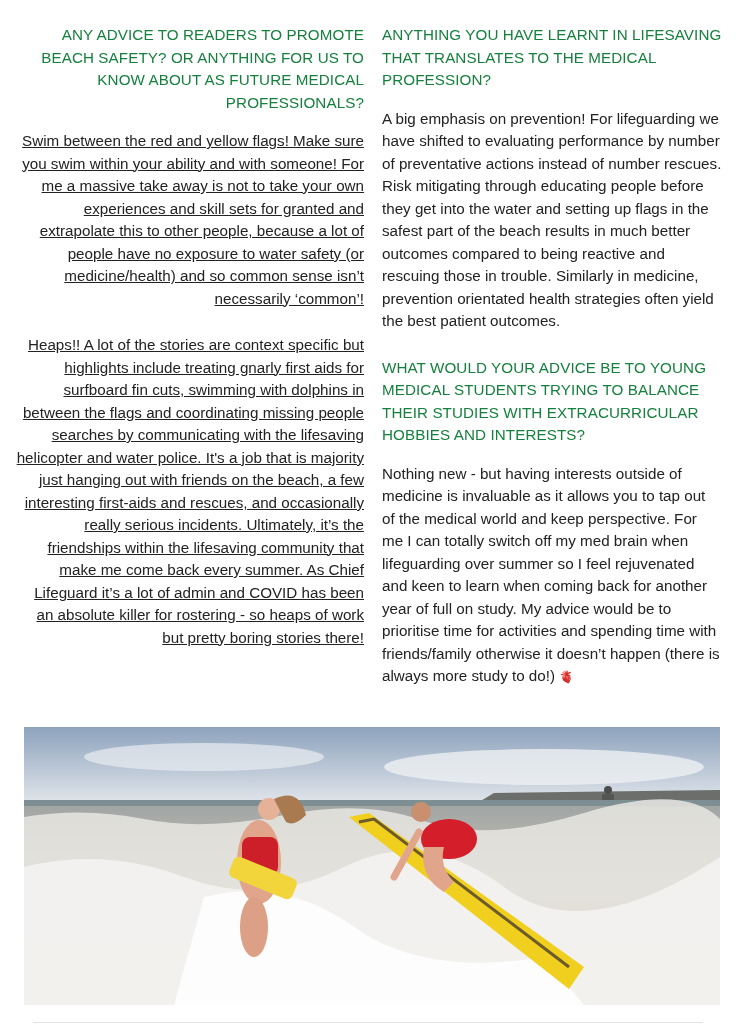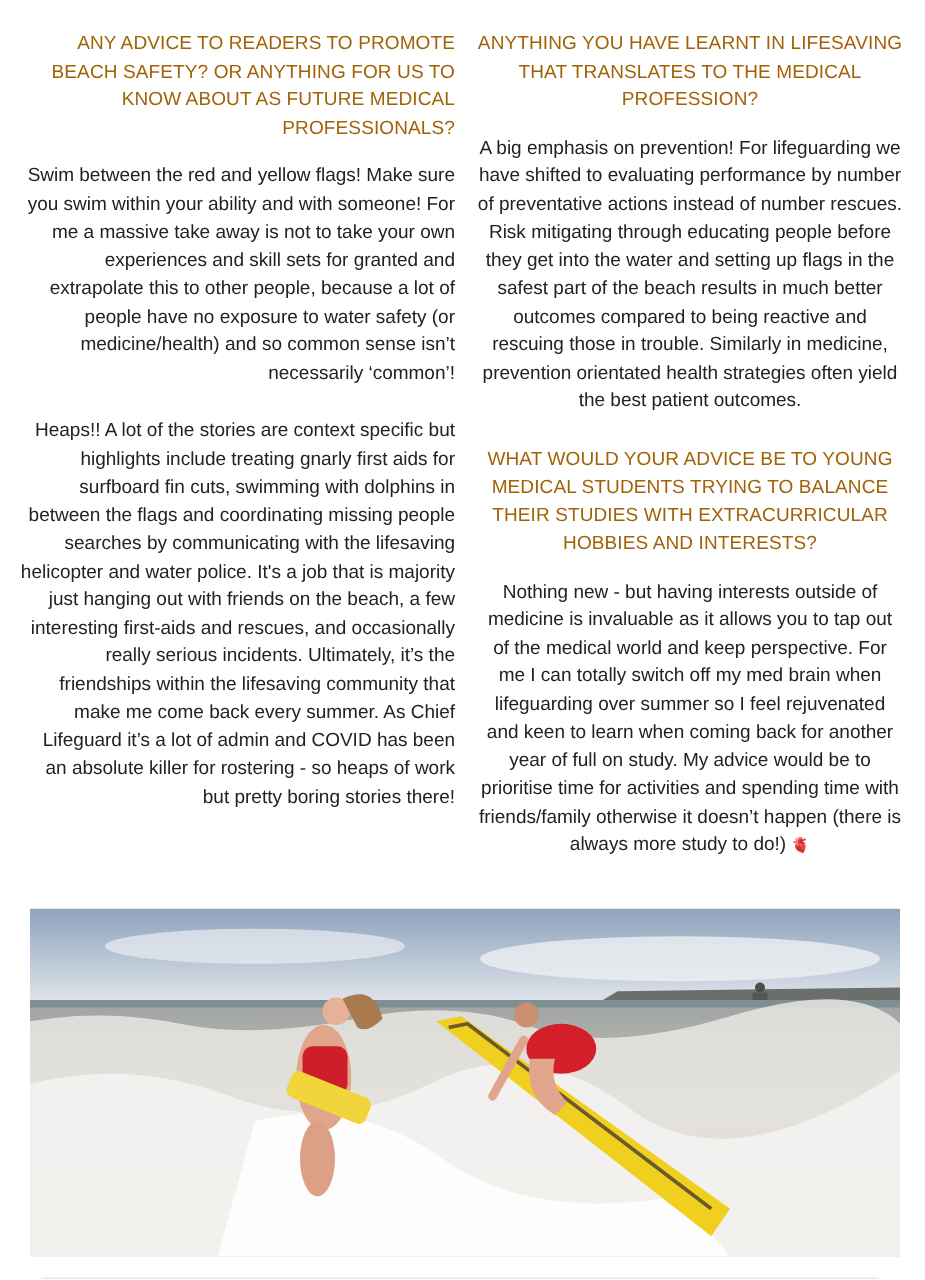--- a/index.html
+++ b/index.html
@@ -20,40 +20,40 @@
       top: 24px;
     }
     .col-left {
       left: 16px;
       width: 348px;
       text-align: right;
     }
     .col-right {
       left: 382px;
       width: 340px;
-      text-align: center;
+      text-align: left;
     }
     .q {
-      color: #a16207;
+      color: #15803d;
       font-family: "Liberation Sans", sans-serif;
       font-size: 15.2px;
       line-height: 22.5px;
       margin: 0 0 5px 0;
       font-weight: normal;
       text-transform: uppercase;
       letter-spacing: 0.1px;
     }
     .a {
       font-family: "Liberation Sans", sans-serif;
       font-size: 15.2px;
       line-height: 22.5px;
       margin: 16px 0 14px 0;
       color: #222222;
     }
-    .col-left .a { white-space: pre-line; }
+    .col-left .a { white-space: pre-line; text-decoration: underline; }
     .col-right .a { white-space: pre-line; }
 
     .photo {
       position: absolute;
       left: 24px;
       top: 727px;
       width: 696px;
       height: 278px;
       overflow: hidden;
       background: linear-gradient(180deg, #a9b8cb 0%, #c9d2dc 20%, #dfe3e6 32%, #b6b3aa 40%, #d7d5d0 55%, #ece9e4 75%, #cfc6ba 100%);

